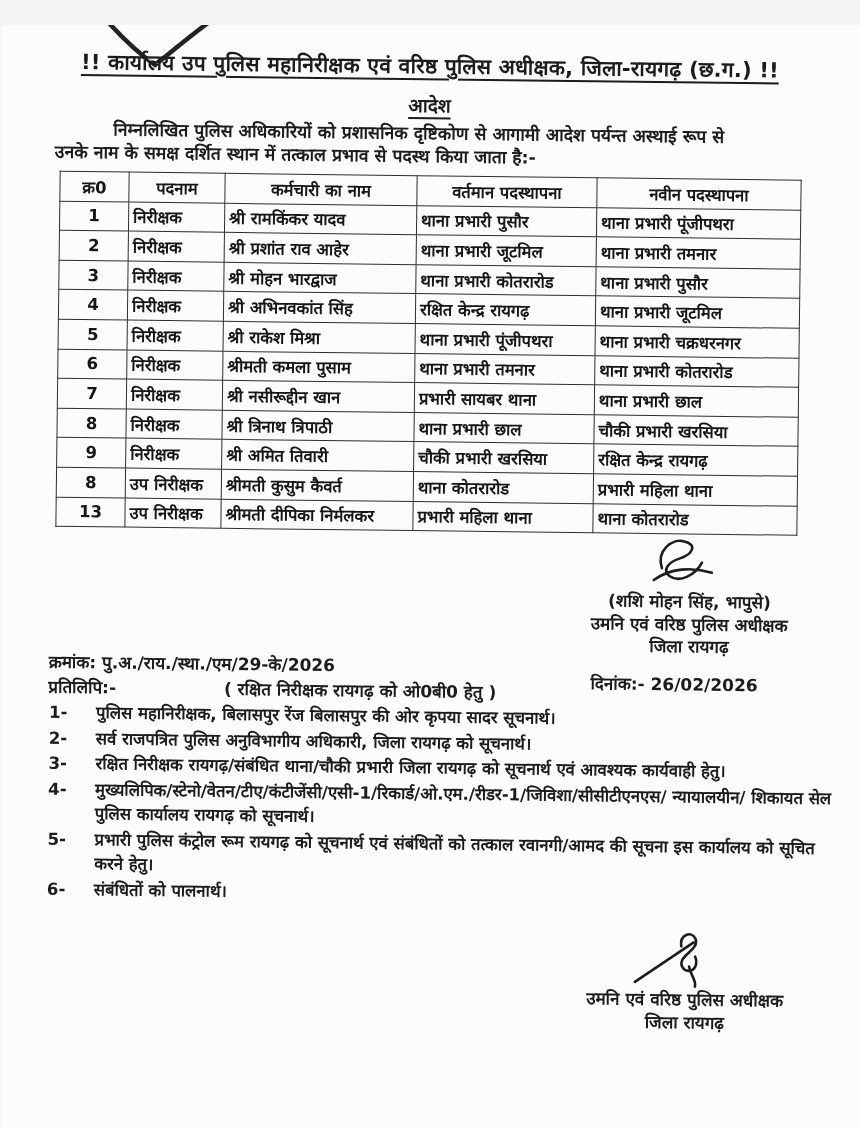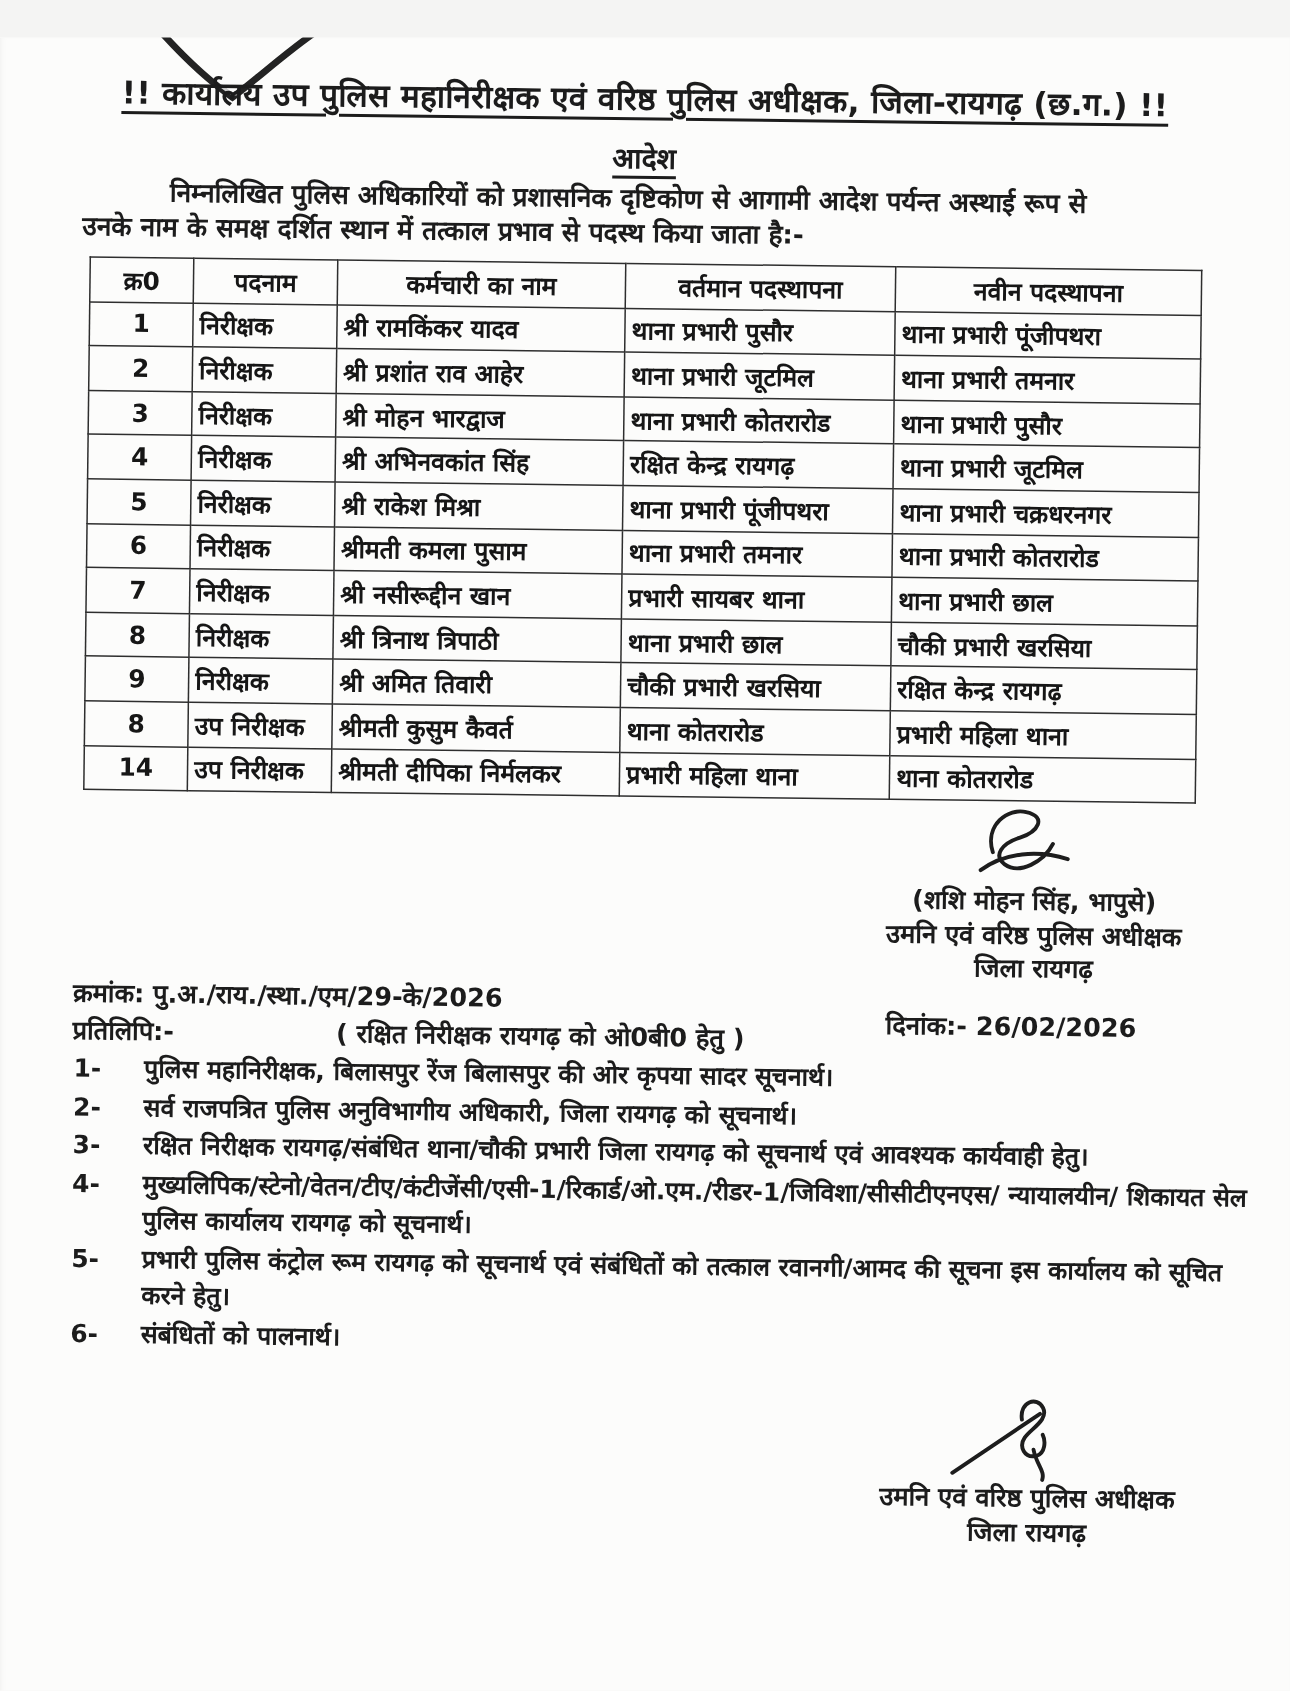--- a/index.html
+++ b/index.html
@@ -173,21 +173,21 @@
             <td class="c-new">रक्षित केन्द्र रायगढ़</td>
           </tr>
           <tr>
             <td class="c-sno">8</td>
             <td class="c-rank">उप निरीक्षक</td>
             <td class="c-name">श्रीमती कुसुम कैवर्त</td>
             <td class="c-cur">थाना कोतरारोड</td>
             <td class="c-new">प्रभारी महिला थाना</td>
           </tr>
           <tr>
-            <td class="c-sno">14</td>
+            <td class="c-sno">13</td>
             <td class="c-rank">उप निरीक्षक</td>
             <td class="c-name">श्रीमती दीपिका निर्मलकर</td>
             <td class="c-cur">प्रभारी महिला थाना</td>
             <td class="c-new">थाना कोतरारोड</td>
           </tr>
         </tbody>
     </table>
 
     <div class="sig-block sig-top">
       <svg width="78" height="52" viewBox="0 0 78 52">

